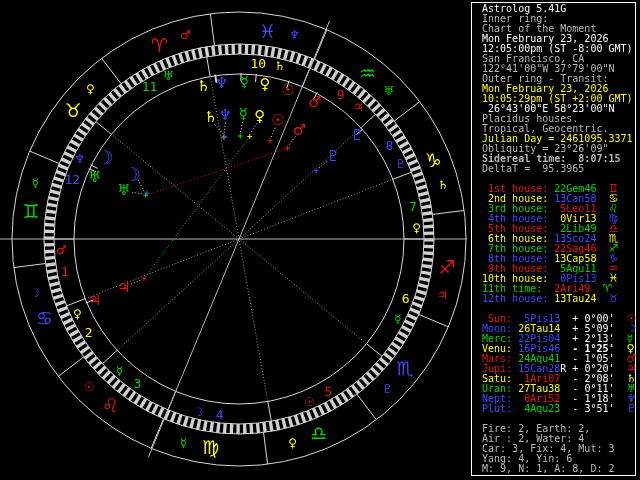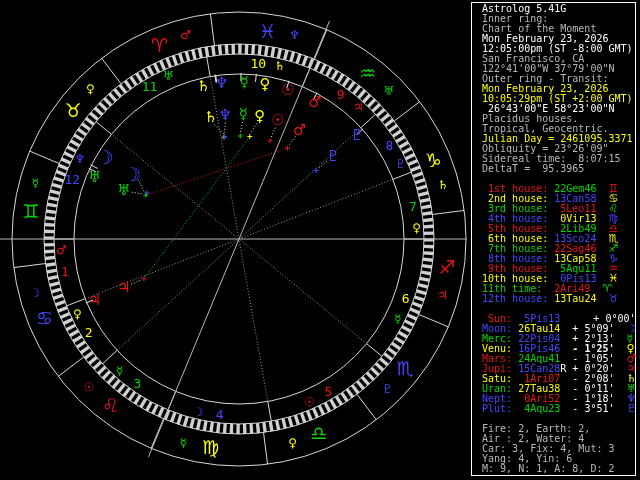--- a/index.html
+++ b/index.html
@@ -352,37 +352,37 @@
       <div class="pl"><span style="color: rgb(184, 184, 184);"> San Francisco, CA</span></div>
       <div class="pl"><span style="color: rgb(184, 184, 184);"> 122°41'00"W 37°79'00"N</span></div>
       <div class="pl"><span style="color: rgb(184, 184, 184);"> Outer ring - Transit:</span></div>
       <div class="pl"><span style="color: rgb(255, 255, 0);"> Mon February 23, 2026</span></div>
       <div class="pl"><span style="color: rgb(255, 255, 0);"> 10:05:29pm (ST +2:00 GMT)</span></div>
       <div class="pl"><span style="color: rgb(255, 255, 255);">  26°43'00"E 58°23'00"N</span></div>
       <div class="pl"><span style="color: rgb(184, 184, 184);"> Placidus houses.</span></div>
       <div class="pl"><span style="color: rgb(184, 184, 184);"> Tropical, Geocentric.</span></div>
       <div class="pl"><span style="color: rgb(255, 255, 0);"> Julian Day = 2461095.3371</span></div>
       <div class="pl"><span style="color: rgb(184, 184, 184);"> Obliquity = 23°26'09"</span></div>
-      <div class="pl"><span style="color: rgb(184, 184, 184);"> Sidereal time:  8:07:15</span></div>
+      <div class="pl"><span style="color: rgb(184, 184, 184); font-weight: bold;"> Sidereal time:  8:07:15</span></div>
       <div class="pl"><span style="color: rgb(184, 184, 184);"> DeltaT =  95.3965</span></div>
       <div class="pl"></div>
       <div class="pl"><span style="color: rgb(232, 20, 20); margin-top: 12px;">  1st house: </span><span style="color: rgb(0, 216, 0);">22Gem46</span><span style="color: rgb(255, 255, 255);">  </span><span class="gl" style="color: rgb(232, 20, 20);">♊</span></div>
       <div class="pl"><span style="color: rgb(255, 255, 0);">  2nd house: </span><span style="color: rgb(70, 70, 255);">13Can58</span><span style="color: rgb(255, 255, 255);">  </span><span class="gl" style="color: rgb(255, 255, 0);">♋</span></div>
       <div class="pl"><span style="color: rgb(0, 216, 0);">  3rd house: </span><span style="color: rgb(232, 20, 20);"> 5Leo11</span><span style="color: rgb(255, 255, 255);">  </span><span class="gl" style="color: rgb(0, 216, 0);">♌</span></div>
       <div class="pl"><span style="color: rgb(70, 70, 255);">  4th house: </span><span style="color: rgb(255, 255, 0);"> 0Vir13</span><span style="color: rgb(255, 255, 255);">  </span><span class="gl" style="color: rgb(70, 70, 255);">♍</span></div>
       <div class="pl"><span style="color: rgb(232, 20, 20);">  5th house: </span><span style="color: rgb(0, 216, 0);"> 2Lib49</span><span style="color: rgb(255, 255, 255);">  </span><span class="gl" style="color: rgb(232, 20, 20);">♎</span></div>
       <div class="pl"><span style="color: rgb(255, 255, 0);">  6th house: </span><span style="color: rgb(70, 70, 255);">13Sco24</span><span style="color: rgb(255, 255, 255);">  </span><span class="gl" style="color: rgb(255, 255, 0);">♏</span></div>
       <div class="pl"><span style="color: rgb(0, 216, 0);">  7th house: </span><span style="color: rgb(232, 20, 20);">22Sag46</span><span style="color: rgb(255, 255, 255);">  </span><span class="gl" style="color: rgb(0, 216, 0);">♐</span></div>
       <div class="pl"><span style="color: rgb(70, 70, 255);">  8th house: </span><span style="color: rgb(255, 255, 0);">13Cap58</span><span style="color: rgb(255, 255, 255);">  </span><span class="gl" style="color: rgb(70, 70, 255);">♑</span></div>
       <div class="pl"><span style="color: rgb(232, 20, 20);">  9th house: </span><span style="color: rgb(0, 216, 0);"> 5Aqu11</span><span style="color: rgb(255, 255, 255);">  </span><span class="gl" style="color: rgb(232, 20, 20);">♒</span></div>
       <div class="pl"><span style="color: rgb(255, 255, 0);"> 10th house: </span><span style="color: rgb(70, 70, 255);"> 0Pis13</span><span style="color: rgb(255, 255, 255);">  </span><span class="gl" style="color: rgb(255, 255, 0);">♓</span></div>
       <div class="pl"><span style="color: rgb(0, 216, 0);"> 11th time: </span><span style="color: rgb(232, 20, 20);"> 2Ari49</span><span style="color: rgb(255, 255, 255);">  </span><span class="gl" style="color: rgb(0, 216, 0);">♈</span></div>
       <div class="pl"><span style="color: rgb(70, 70, 255);"> 12th house: </span><span style="color: rgb(255, 255, 0);">13Tau24</span><span style="color: rgb(255, 255, 255);">  </span><span class="gl" style="color: rgb(70, 70, 255);">♉</span></div>
       <div class="pl"></div>
-      <div class="pl"><span style="color: rgb(232, 20, 20);">  Sun: </span><span style="color: rgb(70, 70, 255);"> 5Pis13</span><span style="color: rgb(255, 255, 255); padding-left: 21px;">  + 0°00'</span><span style="color: rgb(255, 255, 255);">  </span><span class="gl" style="color: rgb(232, 20, 20);">☉</span></div>
+      <div class="pl"><span style="color: rgb(232, 20, 20);">  Sun: </span><span style="color: rgb(70, 70, 255);"> 5Pis13</span><span style="color: rgb(255, 255, 255);">  + 0°00'</span><span style="color: rgb(255, 255, 255);">  </span><span class="gl" style="color: rgb(232, 20, 20);">☉</span></div>
       <div class="pl"><span style="color: rgb(70, 70, 255);"> Moon: </span><span style="color: rgb(255, 255, 0);">26Tau14</span><span style="color: rgb(255, 255, 255);">  + 5°09'</span><span style="color: rgb(255, 255, 255);">  </span><span class="gl" style="color: rgb(70, 70, 255);">☽</span></div>
       <div class="pl"><span style="color: rgb(0, 216, 0); margin-top: 23px;"> Merc: </span><span style="color: rgb(70, 70, 255);">22Pis04</span><span style="color: rgb(255, 255, 255);">  + 2°13'</span><span style="color: rgb(255, 255, 255);">  </span><span class="gl" style="color: rgb(0, 216, 0);">☿</span></div>
       <div class="pl"><span style="color: rgb(255, 255, 0);"> Venu: </span><span style="color: rgb(70, 70, 255);">16Pis46</span><span style="color: rgb(255, 255, 255); font-weight: bold;">  - 1°25'</span><span style="color: rgb(255, 255, 255);">  </span><span class="gl" style="color: rgb(255, 255, 0);">♀</span></div>
       <div class="pl"><span style="color: rgb(232, 20, 20);"> Mars: </span><span style="color: rgb(0, 216, 0);">24Aqu41</span><span style="color: rgb(255, 255, 255);">  - 1°05'</span><span style="color: rgb(255, 255, 255);">  </span><span class="gl" style="color: rgb(232, 20, 20);">♂</span></div>
       <div class="pl"><span style="color: rgb(232, 20, 20);"> Jupi: </span><span style="color: rgb(70, 70, 255);">15Can28</span><span style="color: rgb(255, 255, 255);">R</span><span style="color: rgb(255, 255, 255);"> + 0°20'</span><span style="color: rgb(255, 255, 255);">  </span><span class="gl" style="color: rgb(232, 20, 20);">♃</span></div>
       <div class="pl"><span style="color: rgb(255, 255, 0);"> Satu: </span><span style="color: rgb(232, 20, 20);"> 1Ari07</span><span style="color: rgb(255, 255, 255);">  - 2°08'</span><span style="color: rgb(255, 255, 255);">  </span><span class="gl" style="color: rgb(255, 255, 0);">♄</span></div>
       <div class="pl"><span style="color: rgb(0, 216, 0);"> Uran: </span><span style="color: rgb(255, 255, 0);">27Tau38</span><span style="color: rgb(255, 255, 255);">  - 0°11'</span><span style="color: rgb(255, 255, 255);">  </span><span class="gl" style="color: rgb(0, 216, 0);">♅</span></div>
       <div class="pl"><span style="color: rgb(70, 70, 255);"> Nept: </span><span style="color: rgb(232, 20, 20);"> 0Ari52</span><span style="color: rgb(255, 255, 255);">  - 1°18'</span><span style="color: rgb(255, 255, 255);">  </span><span class="gl" style="color: rgb(70, 70, 255);">♆</span></div>
       <div class="pl"><span style="color: rgb(70, 70, 255);"> Plut: </span><span style="color: rgb(0, 216, 0);"> 4Aqu23</span><span style="color: rgb(255, 255, 255);">  - 3°51'</span><span style="color: rgb(255, 255, 255);">  </span><span class="gl" style="color: rgb(70, 70, 255);">♇</span></div>
       <div class="pl"></div>

